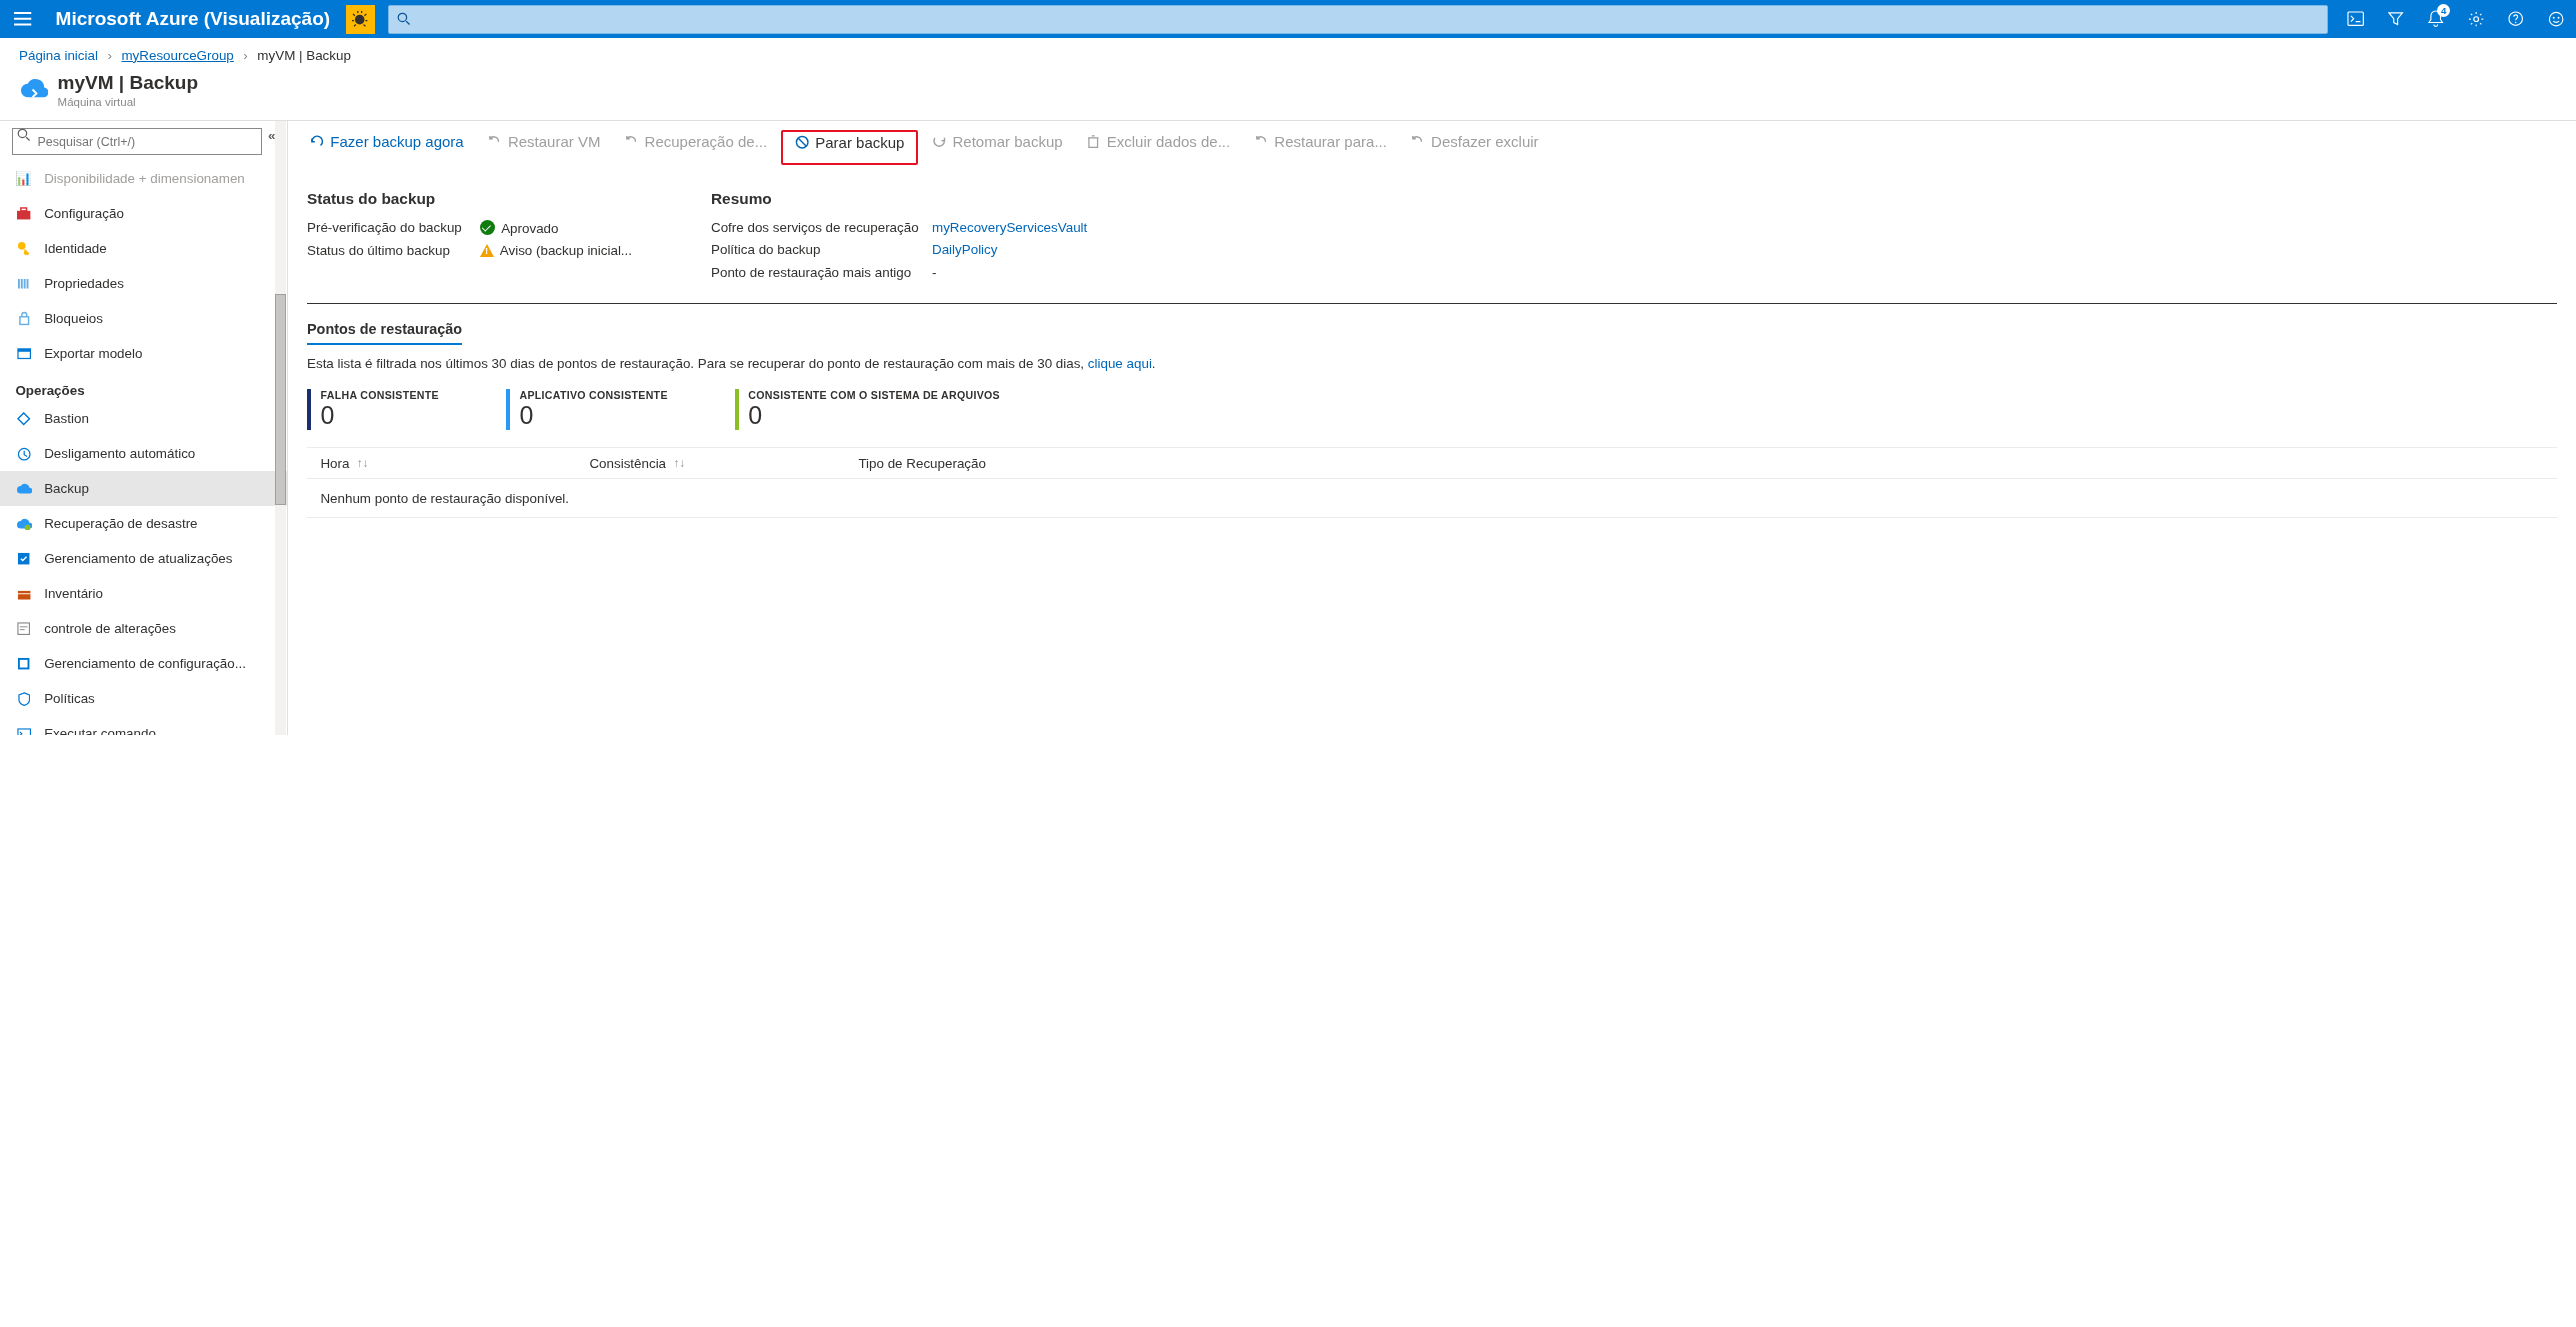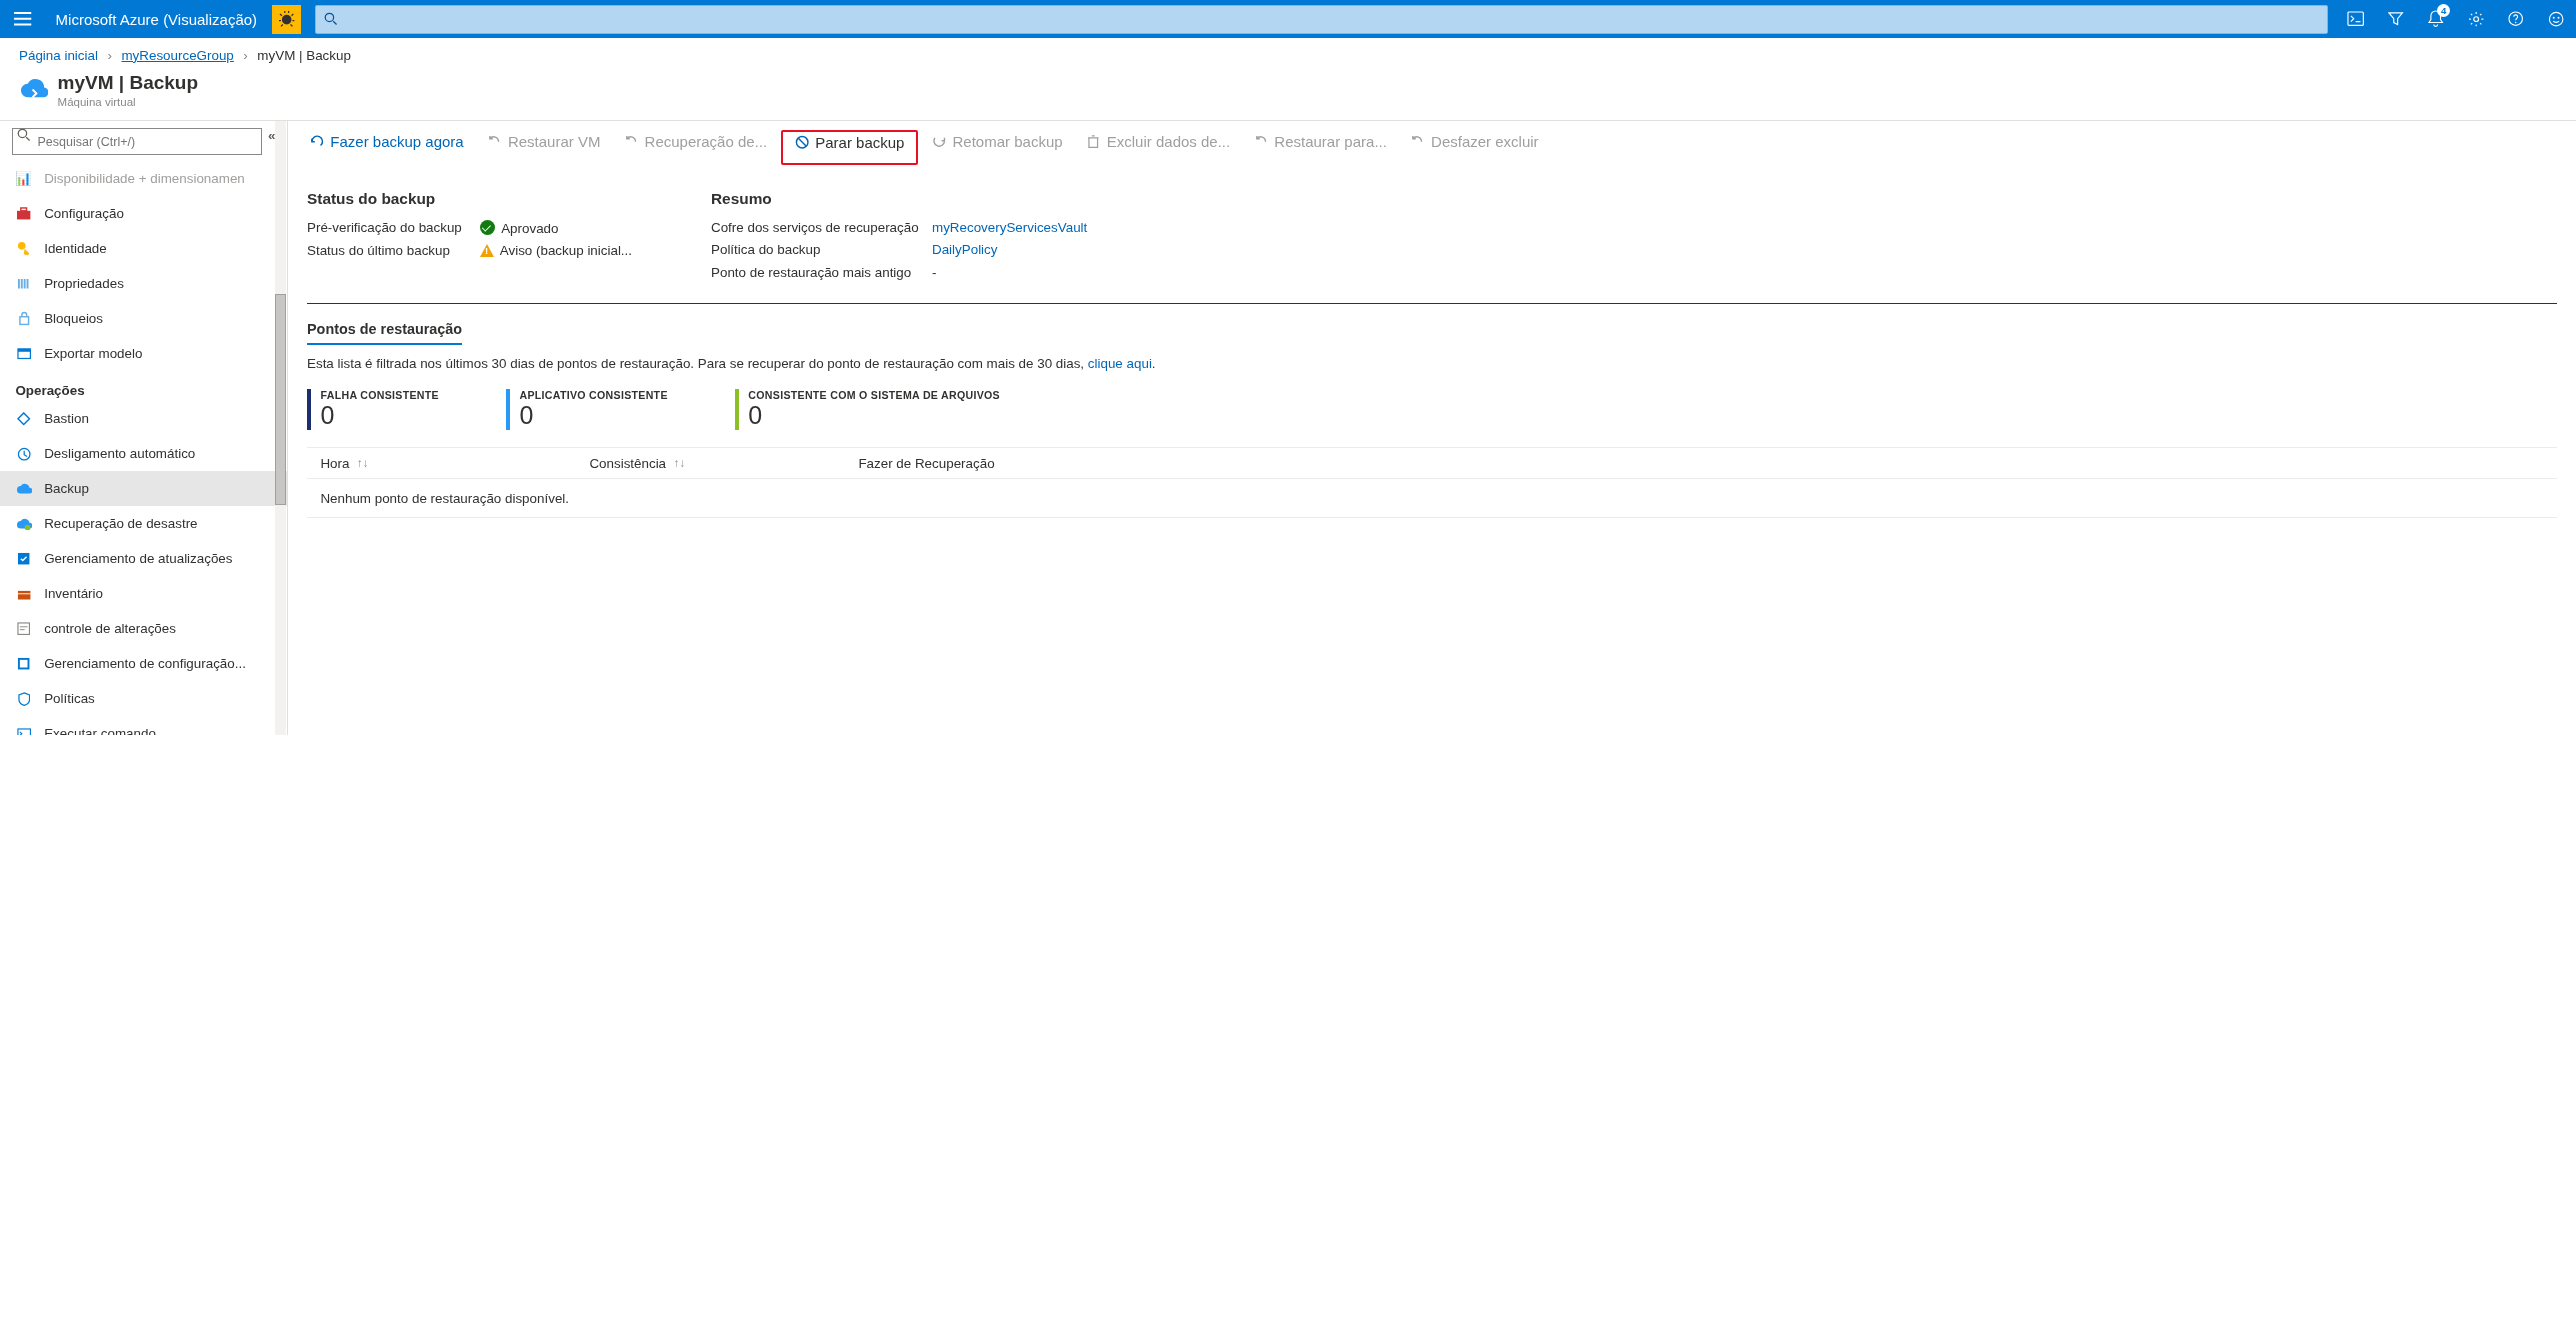--- a/index.html
+++ b/index.html
@@ -1,19 +1,19 @@
 <!DOCTYPE html>
 <html><head>
 <meta charset="utf-8">
 <style>
 *{box-sizing:border-box;margin:0;padding:0;font-family:"Segoe UI",Arial,sans-serif}
 body{background:#fff;color:#323130;font-size:12.5px}
 .topbar{height:38px;background:#0078d4;display:flex;align-items:center;color:#fff}
 .hamburger{width:46px;height:38px;display:flex;align-items:center;justify-content:center;cursor:pointer}
-.brand{font-size:15px;font-weight:400;padding:0 9.6px;white-space:nowrap}
+.brand{font-size:19px;font-weight:700;padding:0 9.6px;white-space:nowrap}
 .bug{width:29px;height:29px;background:#ffb900;display:flex;align-items:center;justify-content:center;margin:0 5.8px;cursor:pointer}
 .searchbar{flex:1;height:29px;background:#b3d6f2;border:1px solid #7ab8e6;border-radius:1.9px;display:flex;align-items:center;margin:0 7.7px;padding:0 7.7px;color:#0b5394}
 .searchbar input{flex:1;background:transparent;border:0;outline:0;color:#0b5394;font-size:12.5px}
 .searchbar input::placeholder{color:#0b5394}
 .top-icons{display:flex;align-items:center}
 .top-icons .ti{width:40px;height:38px;display:flex;align-items:center;justify-content:center;cursor:pointer;position:relative}
 .badge{position:absolute;top:3.8px;right:5.8px;background:#fff;color:#0078d4;border-radius:7.7px;font-size:9.6px;font-weight:700;padding:0 3.8px;line-height:13.4px}
 .breadcrumb{padding:9.6px 19px;font-size:13.4px;color:#323130}
 .breadcrumb a{color:#0067b8;text-decoration:none}
 .breadcrumb .underline{text-decoration:underline}
@@ -441,20 +441,20 @@
       <div class="thead">
         <div class="th">
             <span>Hora</span>
             <span class="sort">↑↓</span>
           </div>
         <div class="th">
             <span>Consistência</span>
             <span class="sort">↑↓</span>
           </div>
         <div class="th">
-            <span>Fazer de Recuperação</span>
+            <span>Tipo de Recuperação</span>
           </div>
       </div>
       <div class="trow">Nenhum ponto de restauração disponível.</div>
     </div>
   </div>
 </div>
 
 
 </body></html>

